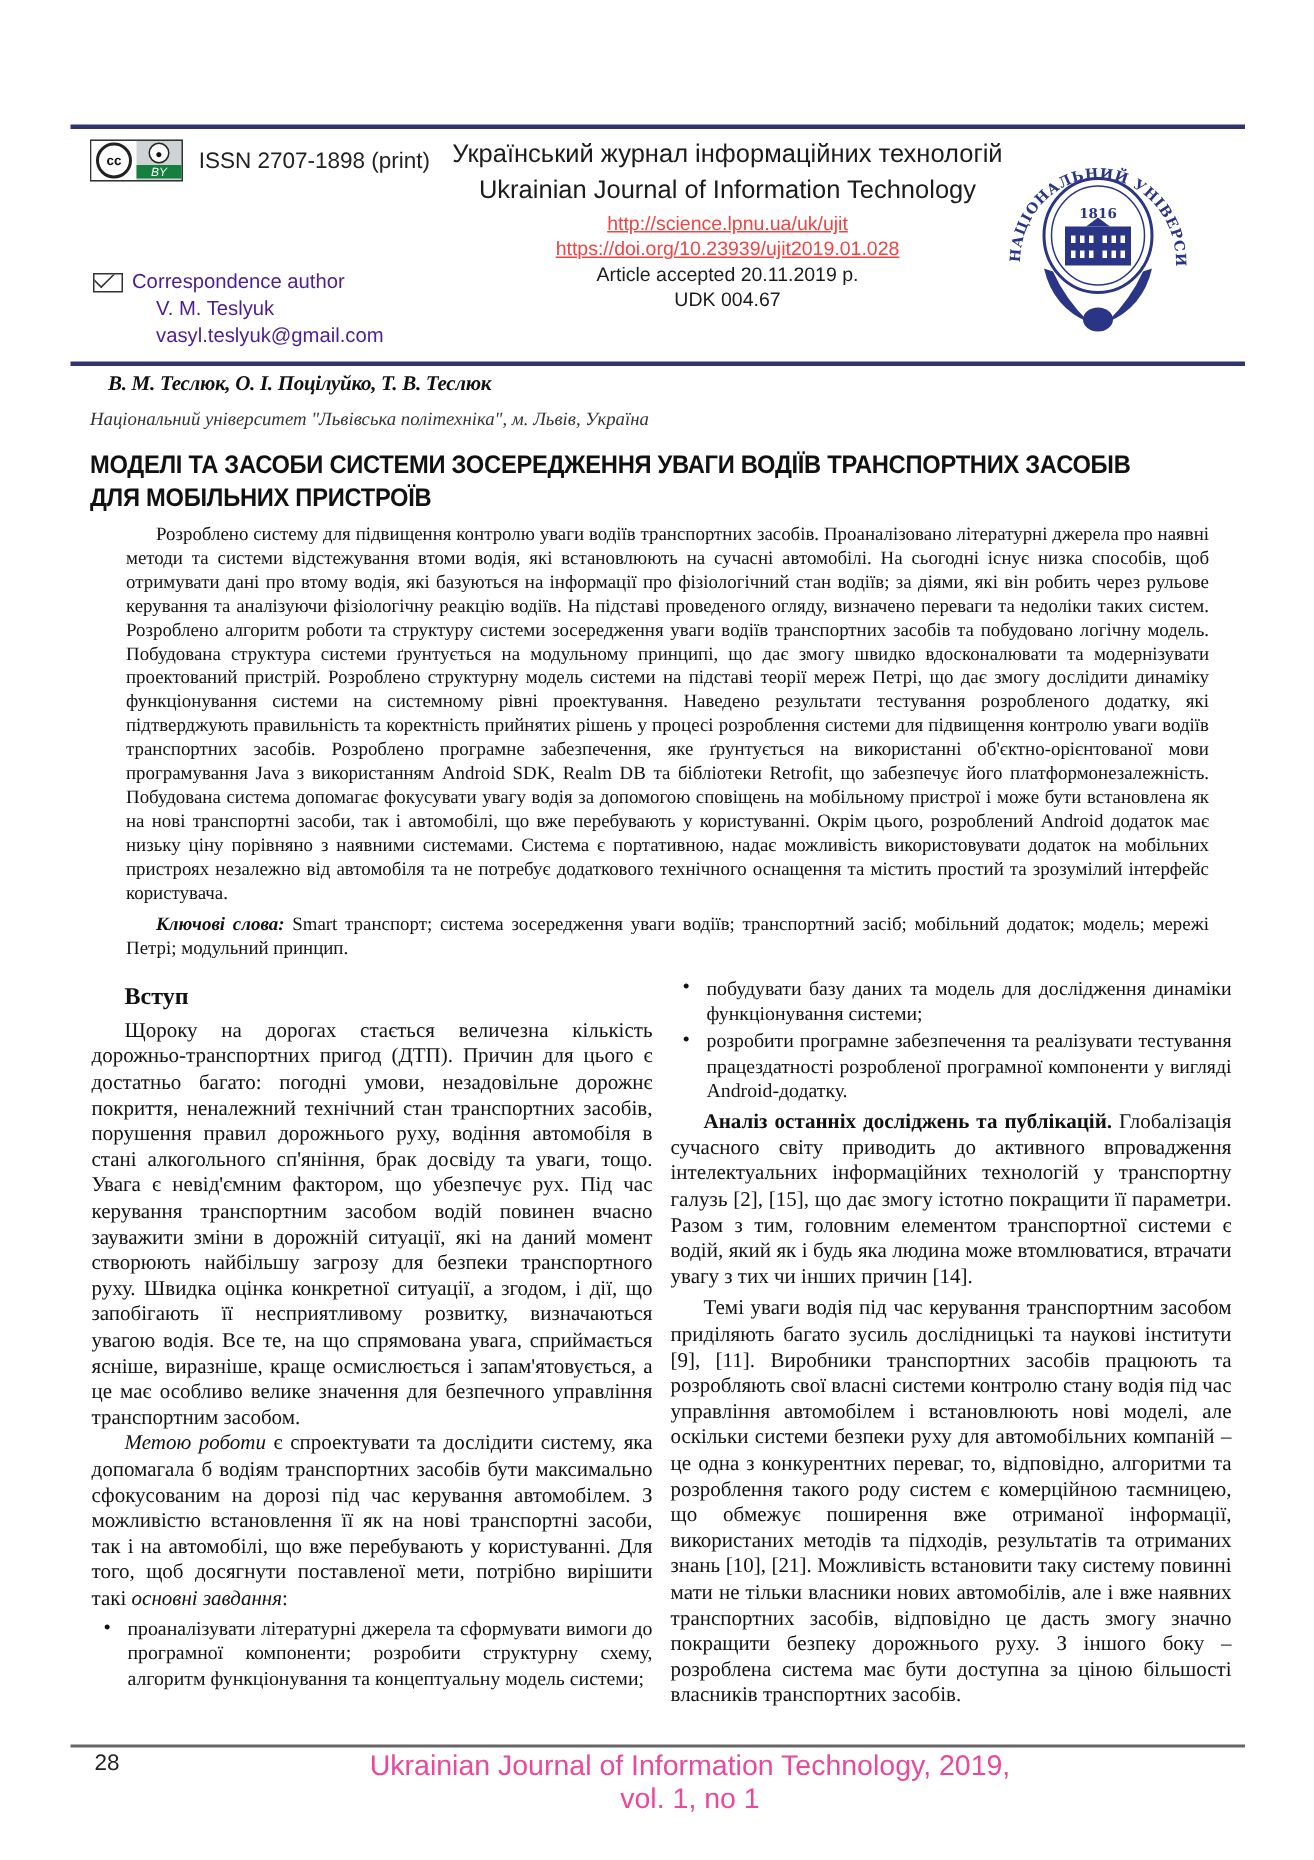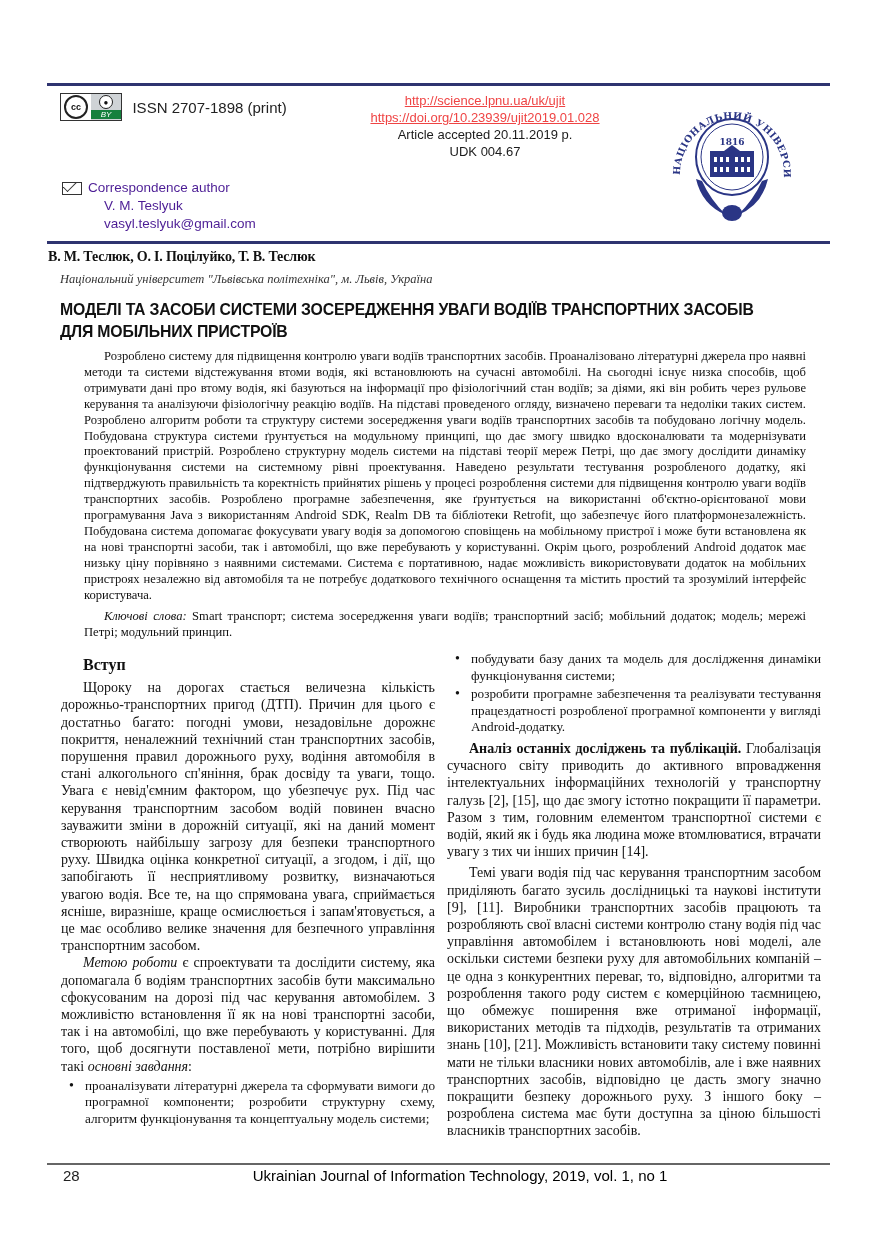--- a/index.html
+++ b/index.html
@@ -20,39 +20,39 @@
   .env { display:inline-block; width:18px; height:11px; border:1.5px solid #333; position:relative; vertical-align:middle; margin-right:6px; overflow:hidden; }
   .env:before, .env:after { content:""; position:absolute; top:-6px; width:14px; height:14px; border:1.5px solid #333; transform:rotate(45deg); }
   .env:before { left:1px; border-right:none; border-top:none; transform:rotate(-45deg); left:-3px; top:-9px; }
   .env:after { display:none; }
   .hdr-center { position:absolute; left:280px; top:93px; width:410px; text-align:center; font-family:"Liberation Sans", sans-serif; color:#1b1b1b; }
   .hdr-center .j-ua { font-size:17px; height:24px; }
   .hdr-center .j-en { font-size:17px; height:24px; }
   .hdr-center a { color:#ef4444; text-decoration:underline; font-size:13px; display:block; height:17px; }
   .hdr-center .meta { font-size:13px; height:17px; }
   .seal { position:absolute; left:666px; top:87px; width:132px; height:150px; }
-  .authors { position:absolute; left:48px; top:249px; font-size:14px; font-weight:bold; font-family:"Liberation Serif", serif; letter-spacing:-0.2px;text-align:right; }
+  .authors { position:absolute; left:72px; top:249px; font-size:14px; font-weight:bold; font-style:italic; font-family:"Liberation Serif", serif; letter-spacing:-0.2px;text-align:right; }
   .affil { position:absolute; left:60px; top:272px; font-size:12.5px; font-style:italic; color:#333; }
   .title { position:absolute; left:60px; top:299px; width:760px; font-family:"Liberation Sans", sans-serif; font-weight:bold; font-size:17px; line-height:22px; letter-spacing:-0.2px; transform:scaleX(0.93); transform-origin:left top; }
   .abstract { position:absolute; left:84px; top:349px; width:722px; font-size:12.6px; line-height:15.9px; text-align:justify; text-indent:20px; }
   .keywords { position:absolute; left:84px; top:609px; width:722px; font-size:12.6px; line-height:15.9px; text-align:justify; text-indent:20px; }
-  .kw-label { font-weight:normal; font-style:italic; }
+  .kw-label { font-weight:bold; font-style:italic; }
   .col { position:absolute; width:374px; font-size:14px; line-height:17.2px; text-align:justify; }
   .col-left { left:61px; top:656px; }
   .col-right { left:447px; top:651px; }
   .h-intro { font-weight:bold; font-size:16px; margin:0 0 6px 0; padding-left:22px; }
   .p { text-indent:22px; margin:0; }
   .p .it { font-style:italic; }
   .p .bold { font-weight:bold; }
   ul.tasks { list-style:none; margin:3px 0 0 0; padding:0; font-size:13.2px; line-height:16.6px; }
   ul.tasks li { position:relative; padding-left:18px; margin-left:6px; margin-bottom:2px; }
   ul.tasks li:before { content:"•"; position:absolute; left:2px; top:0; font-size:14px; }
   .footer-rule { position:absolute; left:47px; top:1163px; width:783px; height:2px; background:#666; }
   .page-no { position:absolute; left:63px; top:1167px; font-family:"Liberation Sans", sans-serif; font-size:15px; color:#222; }
-  .footer-journal { position:absolute; left:230px; top:1167px; width:460px; text-align:center; font-family:"Liberation Sans", sans-serif; font-size:15px; color:#000000; }
+  .footer-journal { position:absolute; left:230px; top:1167px; width:460px; text-align:center; font-family:"Liberation Sans", sans-serif; font-size:19px; color:#ec4899; }
 </style>
 </head>
 <body>
 
 <div class="rule-top"></div>
 
 <div class="hdr-left">
   <span class="cc-badge">
     <span class="cc">
         <span>cc</span>
@@ -65,20 +65,22 @@
   <span class="issn">ISSN 2707-1898 (print)</span>
 </div>
 
 <div class="corr">
   <div class="line"><span class="env"></span><span>Correspondence author</span></div>
   <div class="line indent">V. M. Teslyuk</div>
   <div class="line indent">vasyl.teslyuk@gmail.com</div>
 </div>
 
 <div class="hdr-center">
+  <div class="j-ua">Український журнал інформаційних технологій</div>
+  <div class="j-en">Ukrainian Journal of Information Technology</div>
   <a>http://science.lpnu.ua/uk/ujit</a>
   <a>https://doi.org/10.23939/ujit2019.01.028</a>
   <div class="meta">Article accepted 20.11.2019 р.</div>
   <div class="meta">UDK 004.67</div>
 </div>
 
 <svg class="seal" viewBox="0 0 132 150">
   <defs>
     <path id="ringpath" d="M 14 88 A 52 56 0 1 1 118 88"></path>
   </defs>

